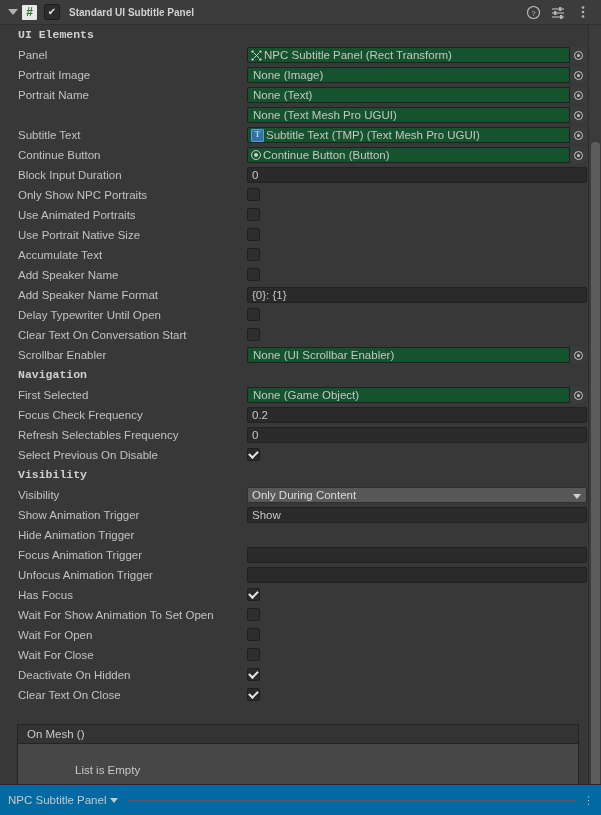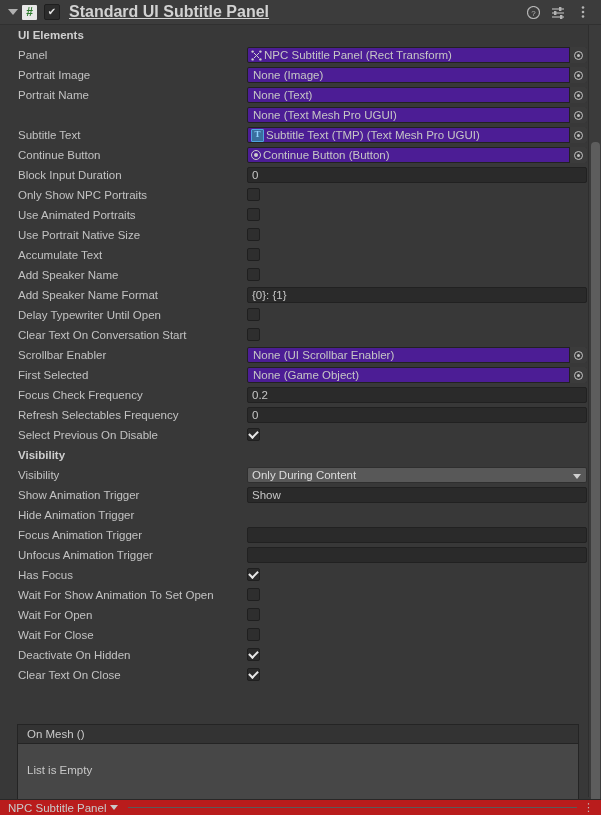--- a/index.html
+++ b/index.html
@@ -32,43 +32,42 @@
     display:flex;align-items:center;justify-content:center;flex:0 0 auto;
     color:#2b7a2b;font-size:12px;font-weight:bold;line-height:1;
   }
   .enable-box{
     width:14px;height:14px;margin-left:7px;flex:0 0 auto;
     background:#2c2c2c;border:1px solid #1e1e1e;border-radius:2px;
     display:flex;align-items:center;justify-content:center;
     color:#e4e4e4;font-size:10px;line-height:1;
   }
   .comp-title{
-    margin-left:9px;font-size:16px;font-weight:bold;color:#d2d2d2;
+    margin-left:9px;font-size:10px;font-weight:bold;color:#d2d2d2;
     white-space:nowrap;
-    text-decoration:underline;
   }
   .header-right{margin-left:auto;display:flex;align-items:center;gap:11px;padding-right:11px;}
   .hdr-ico{width:14px;height:14px;display:flex;align-items:center;justify-content:center;color:#b4b4b4;}
   .hdr-ico svg{display:block;}
 
   
   .body{position:relative;background:#383838;height:772px;}
 
   .row{position:relative;height:20px;display:flex;align-items:center;}
   .row-label{
     width:230px;padding-left:18px;box-sizing:border-box;
     color:#c2c2c2;white-space:nowrap;overflow:hidden;line-height:20px;
   }
-  .row-label.section{font-weight:bold;color:#cfcfcf;}
+  .row-label.section{font-weight:bold;color:#cfcfcf;font-family:Liberation Mono, monospace;}
 
   .field{
     position:absolute;left:247px;right:14px;height:16px;top:2px;box-sizing:border-box;
   }
   .objfield{
-    background:#4c1d95;border:1px solid #212121;border-radius:2px;
+    background:#14532d;border:1px solid #212121;border-radius:2px;
     height:16px;display:flex;align-items:center;box-sizing:border-box;
     padding-left:3px;color:#c6c6c6;overflow:hidden;white-space:nowrap;
   }
   .objfield .pick{
     position:absolute;right:0;top:0;width:17px;height:16px;
     background:#3b3b3b;border-left:1px solid #212121;
     display:flex;align-items:center;justify-content:center;border-radius:0 2px 2px 0;
   }
   .objfield .pick .ring{
     width:9px;height:9px;border:1.3px solid #c3c3c3;border-radius:50%;
@@ -119,39 +118,39 @@
 
   
   .eventbox{
     position:absolute;left:17px;right:22px;top:724px;height:76px;
     border:1px solid #242424;background:#474747;box-sizing:border-box;
   }
   .eventbox .ehead{
     height:19px;background:#333333;border-bottom:1px solid #242424;
     display:flex;align-items:center;padding-left:9px;color:#cacaca;box-sizing:border-box;
   }
-  .eventbox .ebody{position:relative;height:63px;}
+  .eventbox .ebody{position:relative;height:63px;margin-left:48px;}
   .eventbox .empty{position:absolute;left:9px;top:20px;color:#c8c8c8;}
   .eventbox .inner-edge{
     position:absolute;left:0;right:7px;bottom:2px;height:1px;background:#3f3f3f;
   }
 
   
   .vscroll{
     position:absolute;right:0;top:25px;width:13px;height:772px;background:#3b3b3b;
     border-left:1px solid #2e2e2e;box-sizing:border-box;
   }
   .vscroll .thumb{
     position:absolute;left:2px;width:9px;top:117px;height:672px;
     background:#5d5d5d;border-radius:4px;
   }
 
   
   .bottombar{
-    position:absolute;left:0;bottom:0;width:601px;height:16px;background:#b91c1c;
+    position:absolute;left:0;bottom:0;width:601px;height:31px;background:#0369a1;
     border-top:1px solid #282828;box-sizing:border-box;display:flex;align-items:center;
   }
   .bottombar .crumb{
     display:flex;align-items:center;gap:4px;padding-left:8px;color:#c9c9c9;font-size:11.5px;
     white-space:nowrap;
   }
   .bottombar .crumb .caret{
     width:0;height:0;border-left:4px solid transparent;border-right:4px solid transparent;
     border-top:5px solid #c9c9c9;
   }
@@ -345,20 +344,23 @@
       <div class="field">
         <div class="objfield">
           <span class="ftxt" style="padding-left:2px">None (UI Scrollbar Enabler)</span>
           <span class="pick">
               <span class="ring"></span>
             </span>
         </div>
       </div>
     </div>
 
+    <div class="row">
+      <div class="row-label section">Navigation</div>
+    </div>
 
     <div class="row">
       <div class="row-label">First Selected</div>
       <div class="field">
         <div class="objfield">
           <span class="ftxt" style="padding-left:2px">None (Game Object)</span>
           <span class="pick">
               <span class="ring"></span>
             </span>
         </div>

